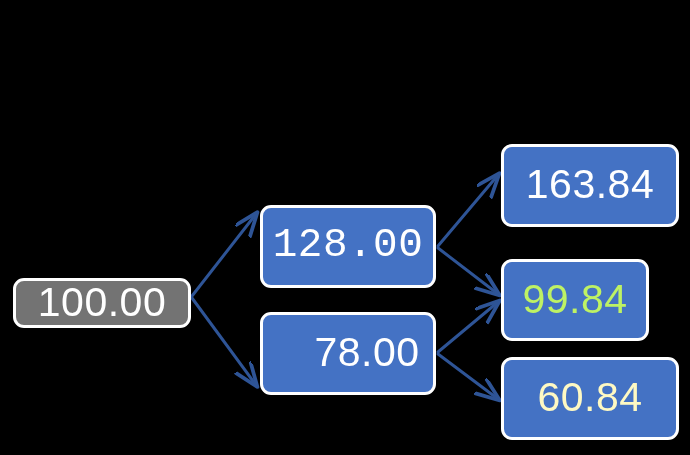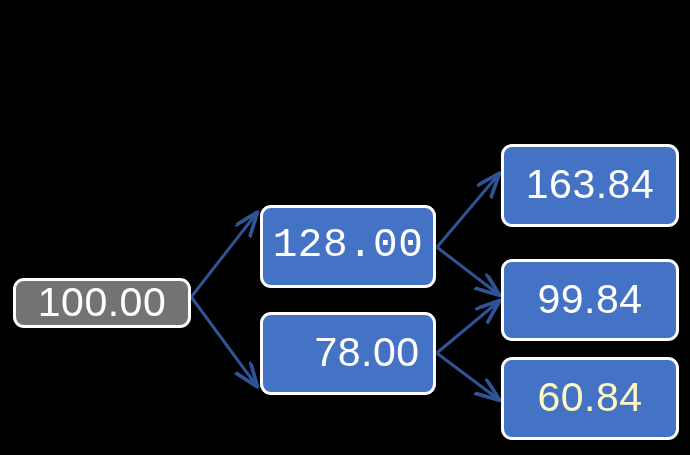--- a/index.html
+++ b/index.html
@@ -70,20 +70,20 @@
       </div>
       <div class="node" style="left: 260px; top: 205px; width: 176px; height: 83px; background: rgb(68, 114, 196); border-color: rgb(255, 255, 255); color: rgb(255, 255, 255); font-family: Liberation Mono, monospace;">
         <span class="node-label">128.00</span>
       </div>
       <div class="node" style="left: 260px; top: 312px; width: 176px; height: 83px; background: rgb(68, 114, 196); border-color: rgb(255, 255, 255); color: rgb(255, 255, 255); padding-left: 38px;">
         <span class="node-label">78.00</span>
       </div>
       <div class="node" style="left: 501px; top: 144px; width: 178px; height: 83px; background: rgb(68, 114, 196); border-color: rgb(255, 255, 255); color: rgb(255, 255, 255);">
         <span class="node-label">163.84</span>
       </div>
-      <div class="node" style="left: 501px; top: 259px; width: 178px; height: 82px; background: rgb(68, 114, 196); border-color: rgb(255, 255, 255); color: #ffffff;">
+      <div class="node" style="left: 501px; top: 259px; width: 148px; height: 82px; background: rgb(68, 114, 196); border-color: rgb(255, 255, 255); color: #bef264;">
         <span class="node-label">99.84</span>
       </div>
       <div class="node" style="left: 501px; top: 357px; width: 178px; height: 83px; background: rgb(68, 114, 196); border-color: rgb(255, 255, 255); color: #fef9c3;">
         <span class="node-label">60.84</span>
       </div>
     </div>
 </div>
 
 </body></html>

